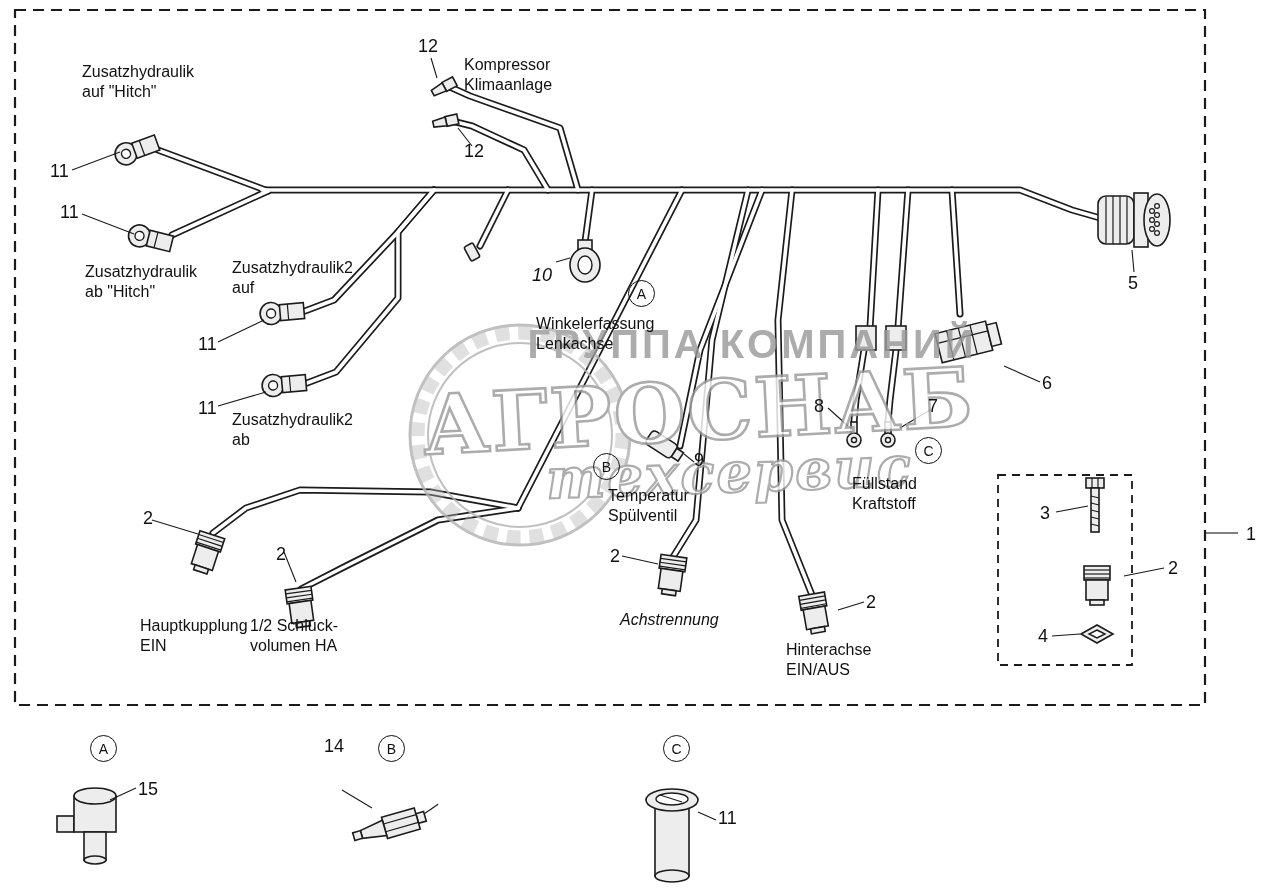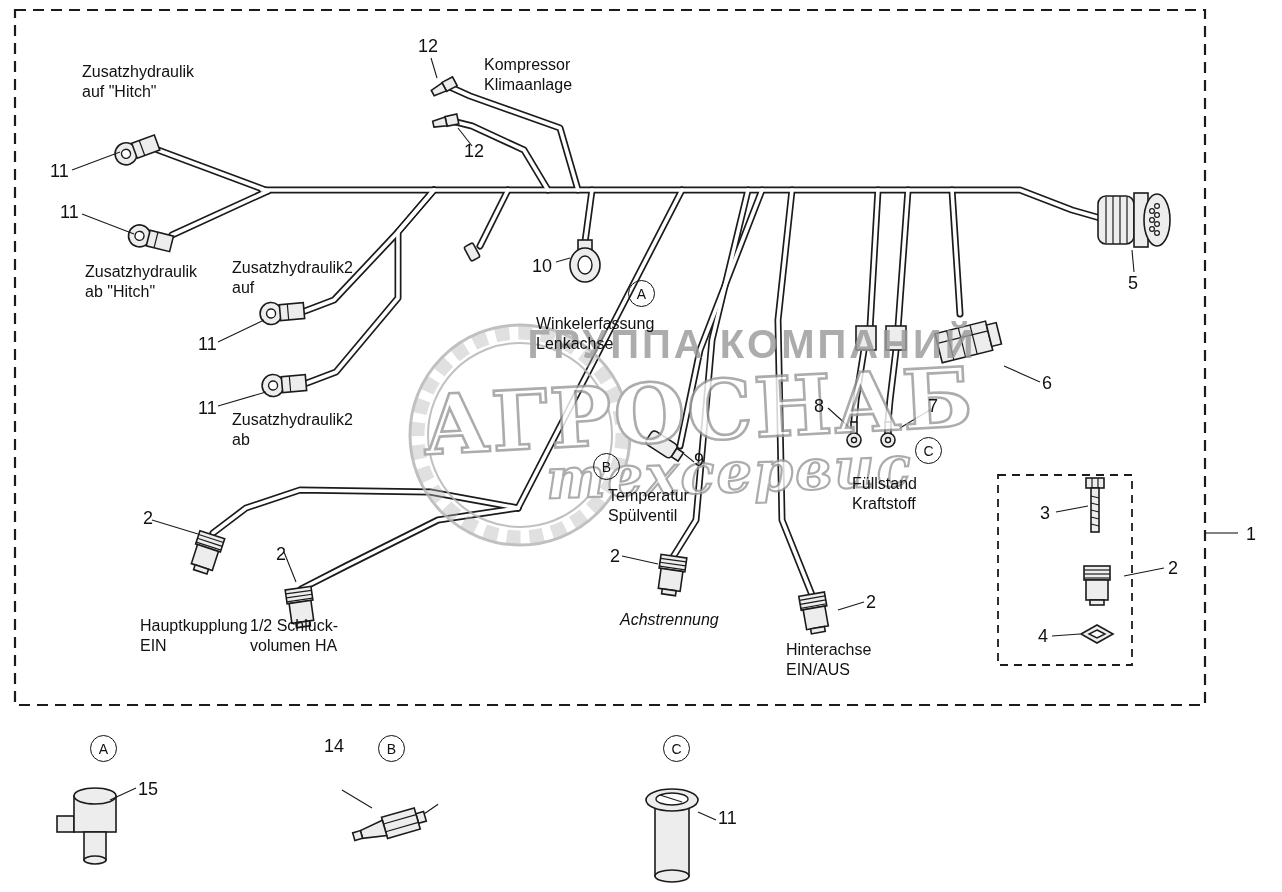--- a/index.html
+++ b/index.html
@@ -236,21 +236,21 @@
     <circle cx="520" cy="435" r="103" class="wreath" stroke-width="15" stroke-dasharray="14 9" opacity="0.5"></circle>
     <circle cx="520" cy="435" r="92" class="wreath" stroke-width="2"></circle>
     <text x="752" y="358" text-anchor="middle" class="wm-title">ГРУППА КОМПАНИЙ</text>
     <text x="700" y="440" text-anchor="middle" class="wm-big" transform="rotate(-3 700 440)">АГРОСНАБ</text>
     <text x="730" y="492" text-anchor="middle" class="wm-sub" transform="rotate(-2 730 492)">техсервис</text>
   </g>
 </svg>
 
   <div class="lbl" style="left:82px;top:62px;">Zusatzhydraulik
 auf "Hitch"</div>
-  <div class="lbl" style="left:464px;top:55px;margin-left:20px;">Kompressor
+  <div class="lbl" style="left:464px;top:55px;">Kompressor
 Klimaanlage</div>
   <div class="lbl" style="left:85px;top:262px;">Zusatzhydraulik
 ab "Hitch"</div>
   <div class="lbl" style="left:232px;top:258px;">Zusatzhydraulik2
 auf</div>
   <div class="lbl" style="left:536px;top:314px;">Winkelerfassung
 Lenkachse</div>
   <div class="lbl" style="left:232px;top:410px;">Zusatzhydraulik2
 ab</div>
   <div class="lbl" style="left:608px;top:486px;">Temperatur
@@ -264,21 +264,21 @@
   <div class="lbl" style="left:620px;top:610px;font-style:italic;">Achstrennung</div>
   <div class="lbl" style="left:786px;top:640px;">Hinterachse
 EIN/AUS</div>
 
   <div class="num" style="left:50px;top:161px;">11</div>
   <div class="num" style="left:60px;top:202px;">11</div>
   <div class="num" style="left:198px;top:334px;">11</div>
   <div class="num" style="left:198px;top:398px;">11</div>
   <div class="num" style="left:418px;top:36px;">12</div>
   <div class="num" style="left:464px;top:141px;">12</div>
-  <div class="num" style="left:532px;top:256px;">10</div>
+  <div class="num" style="left:532px;top:265px;font-style:italic;">10</div>
   <div class="num" style="left:1128px;top:273px;">5</div>
   <div class="num" style="left:1042px;top:373px;">6</div>
   <div class="num" style="left:814px;top:396px;">8</div>
   <div class="num" style="left:928px;top:396px;">7</div>
   <div class="num" style="left:694px;top:450px;">9</div>
   <div class="num" style="left:143px;top:508px;">2</div>
   <div class="num" style="left:276px;top:544px;">2</div>
   <div class="num" style="left:610px;top:546px;">2</div>
   <div class="num" style="left:866px;top:592px;">2</div>
   <div class="num" style="left:1040px;top:503px;">3</div>

